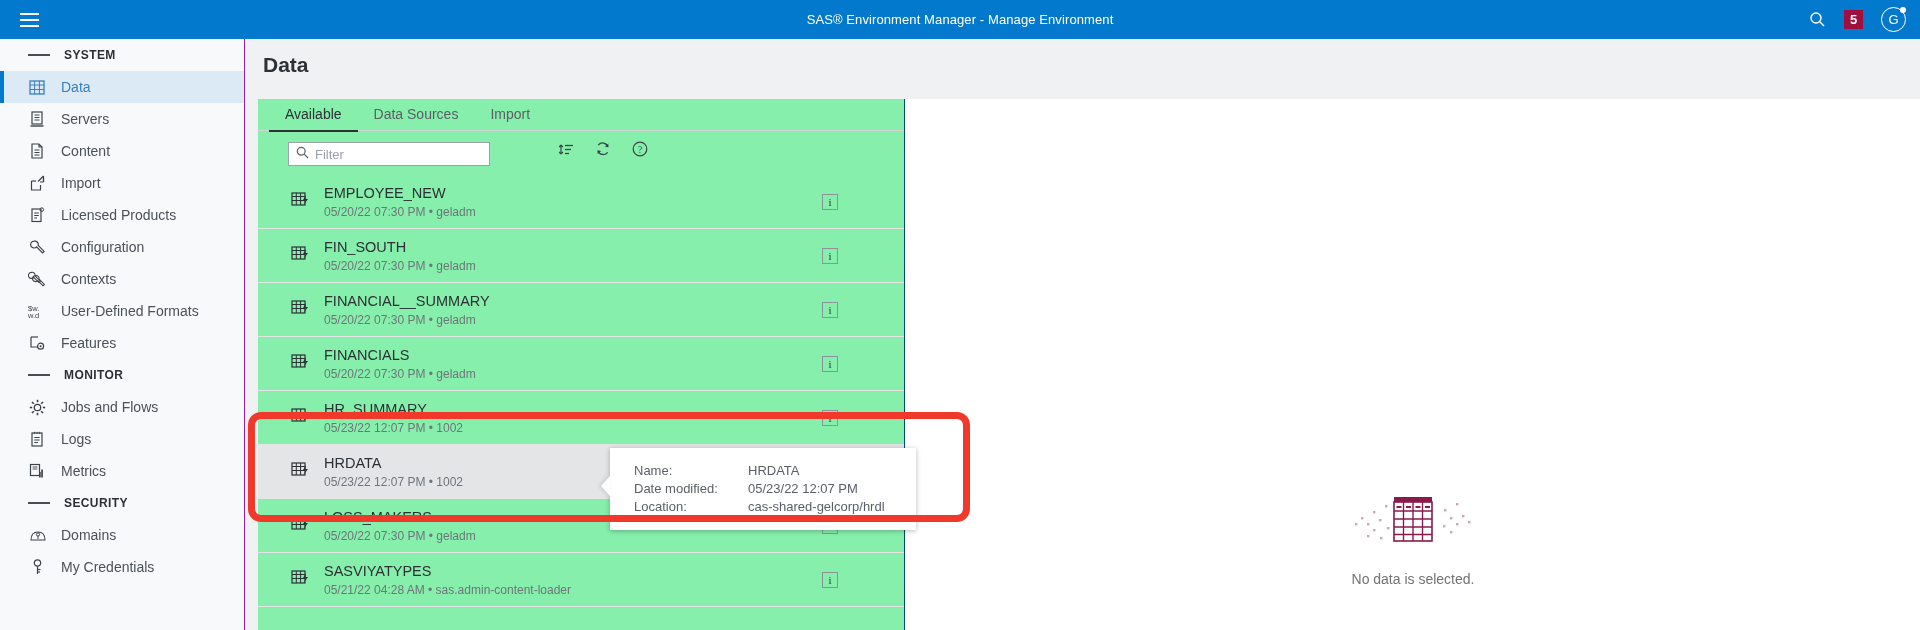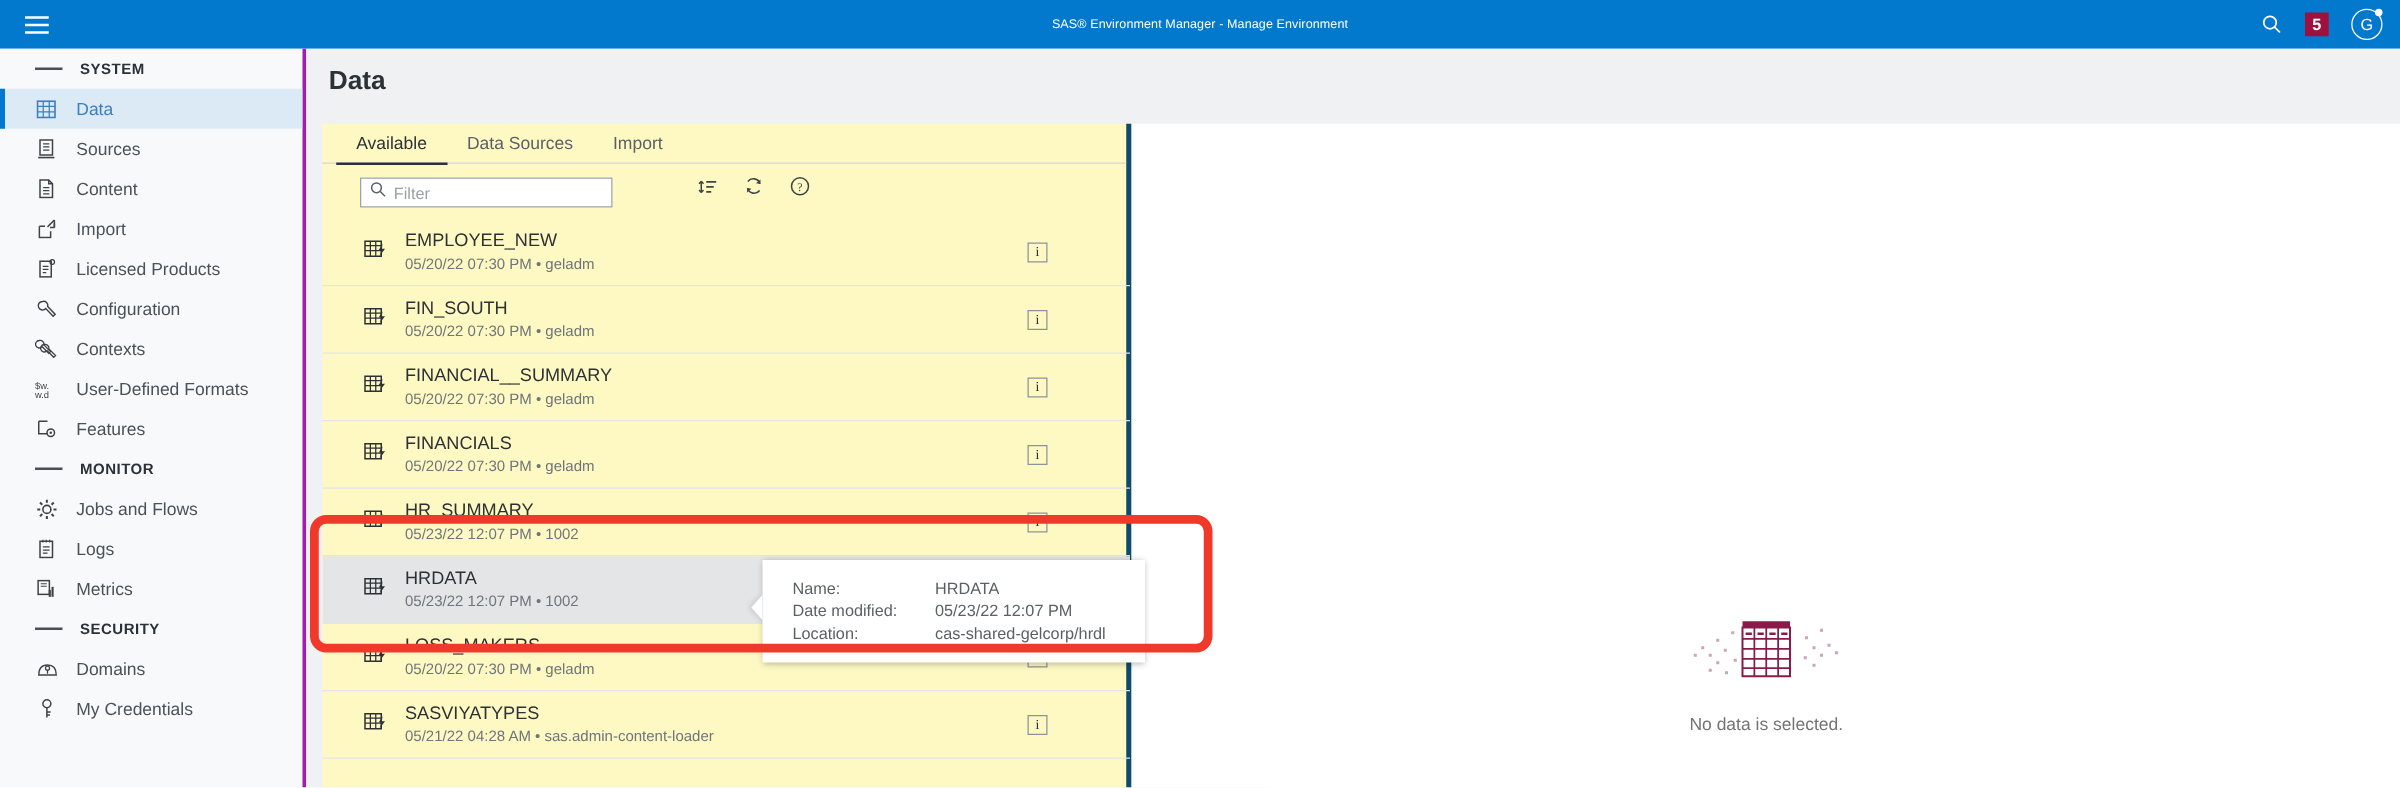--- a/index.html
+++ b/index.html
@@ -22,21 +22,21 @@
   .hamburger .bars { width:19px; height:14px; position:relative; }
   .hamburger .bars i {
     position:absolute; left:0; width:19px; height:2px; background:#fff; display:block;
   }
   .hamburger .bars i:nth-child(1){ top:0; }
   .hamburger .bars i:nth-child(2){ top:6px; }
   .hamburger .bars i:nth-child(3){ top:12px; }
 
   .appbar-title {
     position:absolute; left:0; width:1920px; text-align:center;
-    color:#ffffff; font-size:10px; letter-spacing:.1px; pointer-events:none;
+    color:#ffffff; font-size:13px; letter-spacing:.1px; pointer-events:none;
   }
   .appbar-right {
     position:absolute; right:14px; top:0; height:39px;
     display:flex; align-items:center; gap:18px;
   }
   .ab-icon { cursor:pointer; display:flex; align-items:center; justify-content:center; }
   .badge-count {
     background:#a0103f; color:#fff; font-size:13px; font-weight:bold;
     min-width:19px; height:19px; line-height:19px; text-align:center;
     padding:0 3px; cursor:pointer;
@@ -47,21 +47,21 @@
     position:relative; cursor:pointer;
   }
   .avatar::after {
     content:""; position:absolute; right:-1px; top:-1px;
     width:6px; height:6px; border-radius:50%; background:#fff;
   }
 
   
   .sidebar {
     position:absolute; top:39px; left:0; width:245px; height:591px;
-    background:#f8f9fa; border-right:3px solid #a21caf;
+    background:#f8f9fa; border-right:1px solid #a21caf;
     overflow:hidden;
   }
   .nav-group {
     display:flex; align-items:center; height:32px; padding-left:28px; gap:14px;
   }
   .nav-group .dash { width:22px; height:1.5px; background:#4a4f55; flex:0 0 22px; }
   .nav-group .gl {
     font-size:12px; font-weight:bold; color:#2c3135; letter-spacing:.4px;
   }
   .nav-item {
@@ -86,21 +86,21 @@
     background:#f0f1f2;
   }
   .page-title {
     position:absolute; left:18px; top:14px;
     font-size:21px; color:#2c3135; font-weight:bold;
   }
 
   
   .datapane {
     position:absolute; left:13px; top:60px; width:647px; height:531px;
-    background:#fef9c3; border-right:4px solid #0c4a6e;
+    background:#86efac; border-right:1px solid #0c4a6e;
   }
   .tabs { display:flex; height:32px; border-bottom:1px solid #d3d6d8; padding-left:11px; }
   .tab {
     font-size:14px; color:#5b6066; padding:0 16px; height:32px; line-height:30px;
     cursor:pointer; position:relative;
   }
   .tab.active { color:#2c3135; }
   .tab.active::after {
     content:""; position:absolute; left:0; bottom:-1px; width:100%; height:2.5px; background:#2c3135;
   }
@@ -217,21 +217,21 @@
   <div class="nav-item">
     <span class="ico">
       <svg width="14" height="16" viewBox="0 0 14 16">
         <rect x="2" y="1" width="10" height="12" fill="none" stroke="#3d4449" stroke-width="1.2"></rect>
         <line x1="4.5" y1="4" x2="9.5" y2="4" stroke="#3d4449" stroke-width="1"></line>
         <line x1="4.5" y1="6.5" x2="9.5" y2="6.5" stroke="#3d4449" stroke-width="1"></line>
         <line x1="4.5" y1="9" x2="9.5" y2="9" stroke="#3d4449" stroke-width="1"></line>
         <line x1="0.5" y1="15" x2="13.5" y2="15" stroke="#3d4449" stroke-width="1.4"></line>
       </svg>
     </span>
-    <span class="lbl">Sources</span>
+    <span class="lbl">Servers</span>
   </div>
 
   <div class="nav-item">
     <span class="ico">
       <svg width="14" height="16" viewBox="0 0 14 16">
         <path d="M2 1 H9 L12 4 V15 H2 Z" fill="none" stroke="#3d4449" stroke-width="1.2"></path>
         <path d="M9 1 V4 H12" fill="none" stroke="#3d4449" stroke-width="1.2"></path>
         <line x1="4.5" y1="7" x2="9.5" y2="7" stroke="#3d4449" stroke-width="1"></line>
         <line x1="4.5" y1="9.5" x2="9.5" y2="9.5" stroke="#3d4449" stroke-width="1"></line>
         <line x1="4.5" y1="12" x2="9.5" y2="12" stroke="#3d4449" stroke-width="1"></line>

